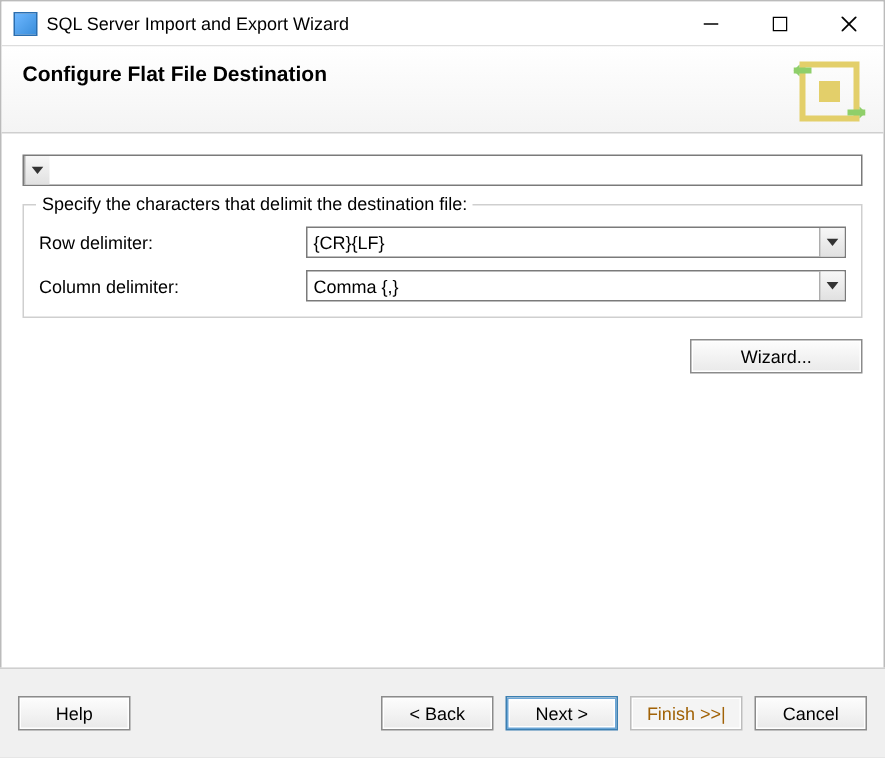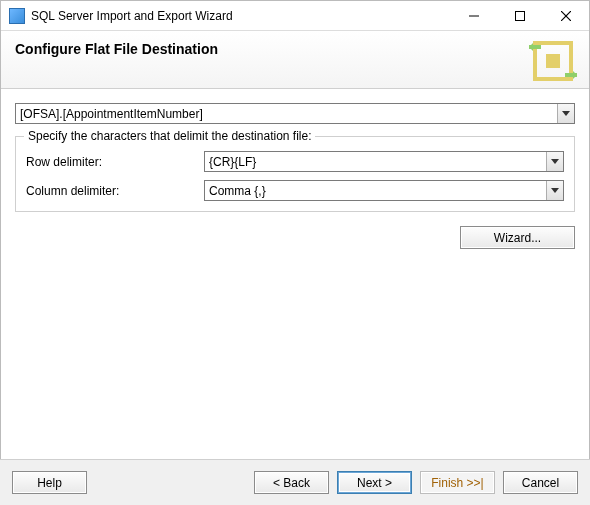--- a/index.html
+++ b/index.html
@@ -144,21 +144,21 @@
     box-shadow: 0 0 0 1px #6aa5d6 inset, inset 0 0 0 2px #fff;
   }
   .btn.disabled {
     color: #a16207;
     border-color: #bdbdbd;
     background: #f4f4f4;
   }
   .footer {
     position: absolute;
     bottom: 0; left: 0; right: 0;
-    height: 46px;
+    height: 60px;
     border-top: 1px solid #cfcfcf;
     background: #f0f0f0;
     display: flex;
     align-items: center;
     padding: 0 12px;
     justify-content: center;
   }
   .footer .btn {
     min-width: 75px;
   }
@@ -210,21 +210,20 @@
     <path d="M0 10 L12 10 M36 38 L48 38" stroke="#8fcf6a" stroke-width="4"></path>
     <polygon points="44,34 48,38 44,42" fill="#8fcf6a"></polygon>
     <polygon points="4,6 0,10 4,14" fill="#8fcf6a"></polygon>
   </svg>
 </div>
 
 <div class="content">
 
   <div class="row">
     <div class="combo">
-      <div class="combo-text">[OFSA].[AppointmentItemNumber]</div>
       <div class="combo-arrow">
         <svg viewBox="0 0 8 6">
             <polygon points="0,0 8,0 4,5" fill="#333"></polygon>
           </svg>
       </div>
     </div>
   </div>
 
   <div class="groupbox">
     <div class="groupbox-legend">Specify the characters that delimit the destination file:</div>

